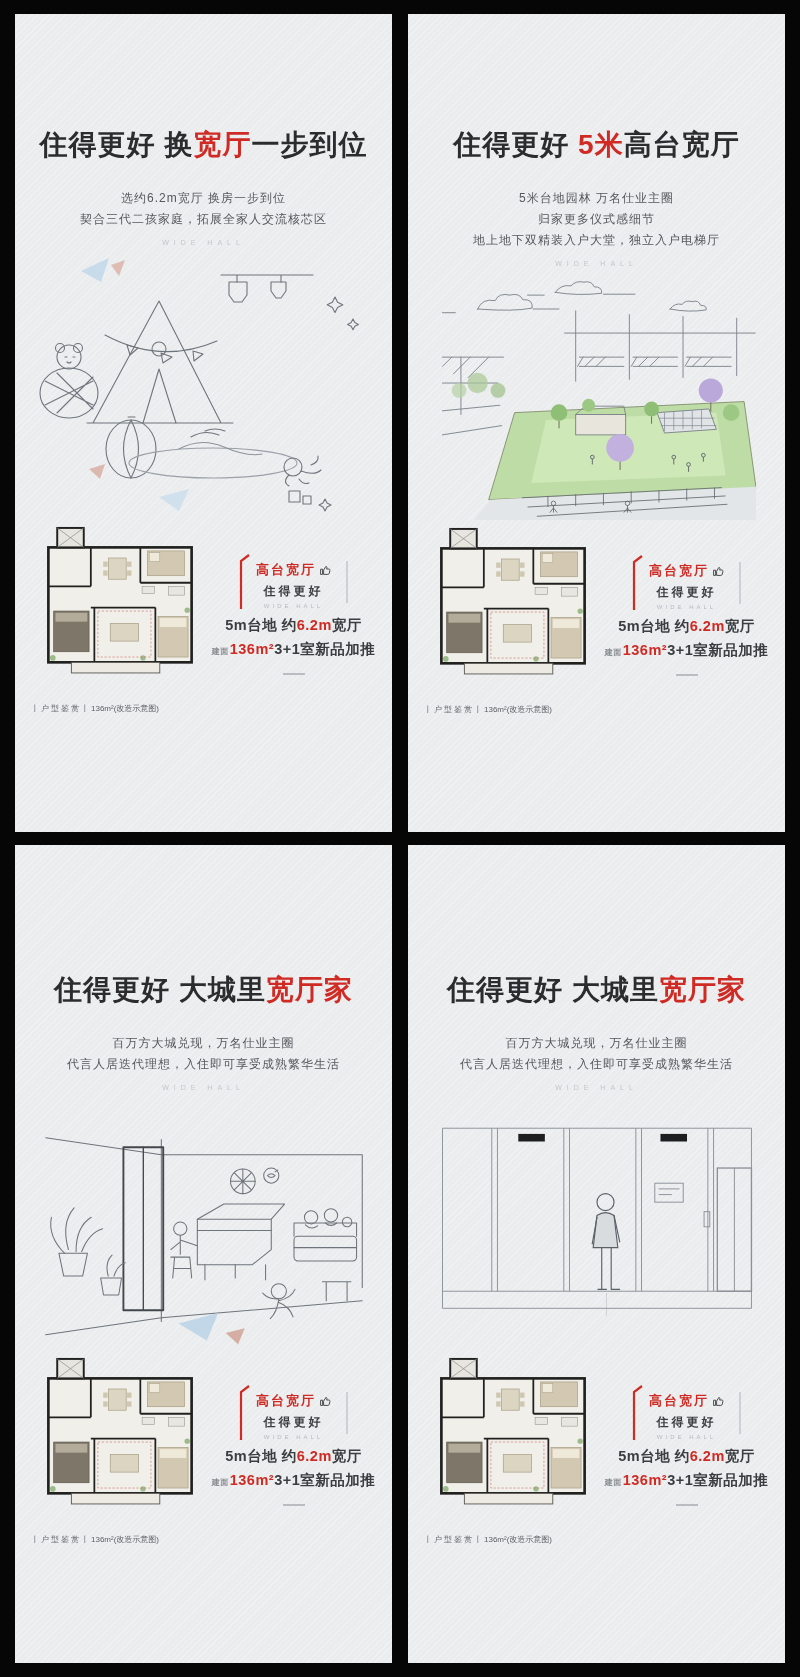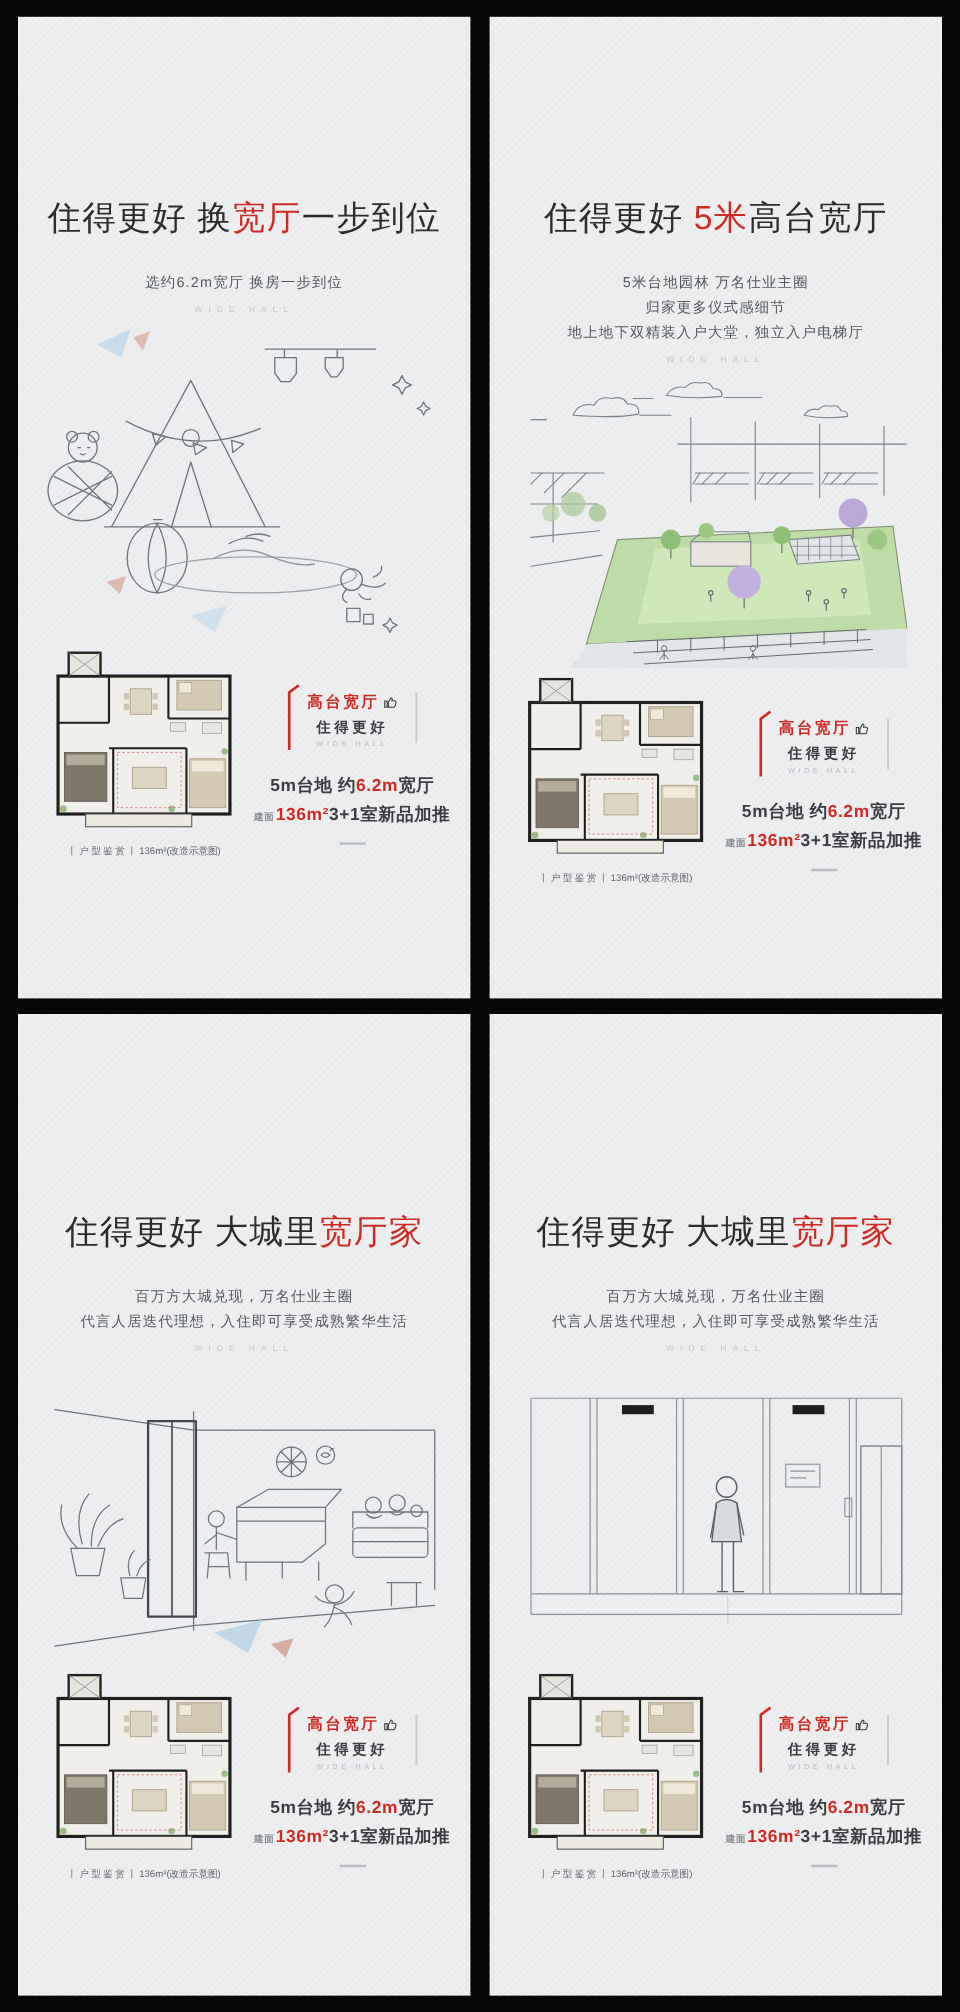--- a/index.html
+++ b/index.html
@@ -14,39 +14,39 @@
     grid-template-rows:818px 818px;
     column-gap:16px;row-gap:13px;
     padding:14px 15px;
   }
   .poster{
     background-color:#eaecee;
     background-image:repeating-linear-gradient(135deg, rgba(255,255,255,.28) 0 1px, rgba(0,0,0,0) 1px 4px);
     position:relative;overflow:hidden;
   }
   .head{text-align:center;padding-top:112px;}
-  .headline{font-size:28px;font-weight:normal;color:#2c2c2e;letter-spacing:1px;white-space:nowrap;margin-top:37px;}
+  .headline{font-size:28px;font-weight:bold;color:#2c2c2e;letter-spacing:1px;white-space:nowrap;}
   .red{color:#cf2b24;}
   .subs{margin-top:24px;text-align:center;color:#55585c;font-size:12px;line-height:21px;letter-spacing:1px;}
   .watermark{margin-top:9px;text-align:center;font-size:7px;color:#c3c7cb;letter-spacing:5px;}
   .illus{margin-top:5px;height:268px;}
   .illus svg{width:100%;height:100%;display:block;}
   .bottom{display:flex;padding:2px 14px 0 16px;}
   .plan-col{width:178px;}
   .plan-col svg.plan{width:168px;height:158px;display:block;margin:0 auto;}
-  .plan-cap{margin-top:9px;text-align:center;font-size:8px;color:#5c5f63;white-space:nowrap;}
+  .plan-cap{margin-top:24px;font-size:8px;color:#5c5f63;white-space:nowrap;}
   .plan-cap .cap-label{letter-spacing:2px;color:#6a6d71;}
   .promo{flex:1;text-align:center;padding-top:32px;}
   .brand-box{display:inline-block;position:relative;padding:7px 18px 5px;text-align:center;}
   .bk-l{position:absolute;left:0;top:0;}
   .bk-r{position:absolute;right:0;top:6px;}
   .brand-title{display:inline-flex;align-items:center;gap:3px;font-size:13px;font-weight:bold;letter-spacing:2px;}
   .brand-sub{margin-top:4px;font-size:12px;font-weight:bold;color:#3b3d40;letter-spacing:3px;}
   .brand-en{margin-top:3px;font-size:6px;color:#b6bac0;letter-spacing:3px;}
-  .spec1{margin-top:16px;font-size:14.5px;font-weight:bold;color:#3b3d40;letter-spacing:.5px;white-space:nowrap;}
+  .spec1{margin-top:2px;font-size:14.5px;font-weight:bold;color:#3b3d40;letter-spacing:.5px;white-space:nowrap;}
   .spec2{margin-top:5px;font-size:14.5px;font-weight:bold;color:#3b3d40;letter-spacing:.5px;white-space:nowrap;}
   .spec-prefix{font-size:8px;color:#8a8d91;font-weight:bold;margin-right:1px;}
   .mini-rule{width:22px;height:2px;background:#b9bdc2;margin:14px auto 0;}
 </style>
 </head>
 <body>
 
 <svg width="0" height="0" style="position:absolute" aria-hidden="true">
   <defs>
     <symbol id="fp" viewBox="0 0 190 175">
@@ -228,20 +228,21 @@
   </defs>
 </svg>
 
 <div class="sheet">
 
   <div class="poster">
     <div class="head">
       <div class="headline"><span>住得更好 换</span><span class="red">宽厅</span><span>一步到位</span></div>
       <div class="subs">
         <div>选约6.2m宽厅 换房一步到位</div>
+        <div>契合三代二孩家庭，拓展全家人交流核芯区</div>
       </div>
       <div class="watermark">WIDE HALL</div>
     </div>
     <div class="illus">
       <svg viewBox="0 0 345 268">
           <use href="#il-kids"></use>
         </svg>
     </div>
     <div class="bottom">
       <div class="plan-col">

